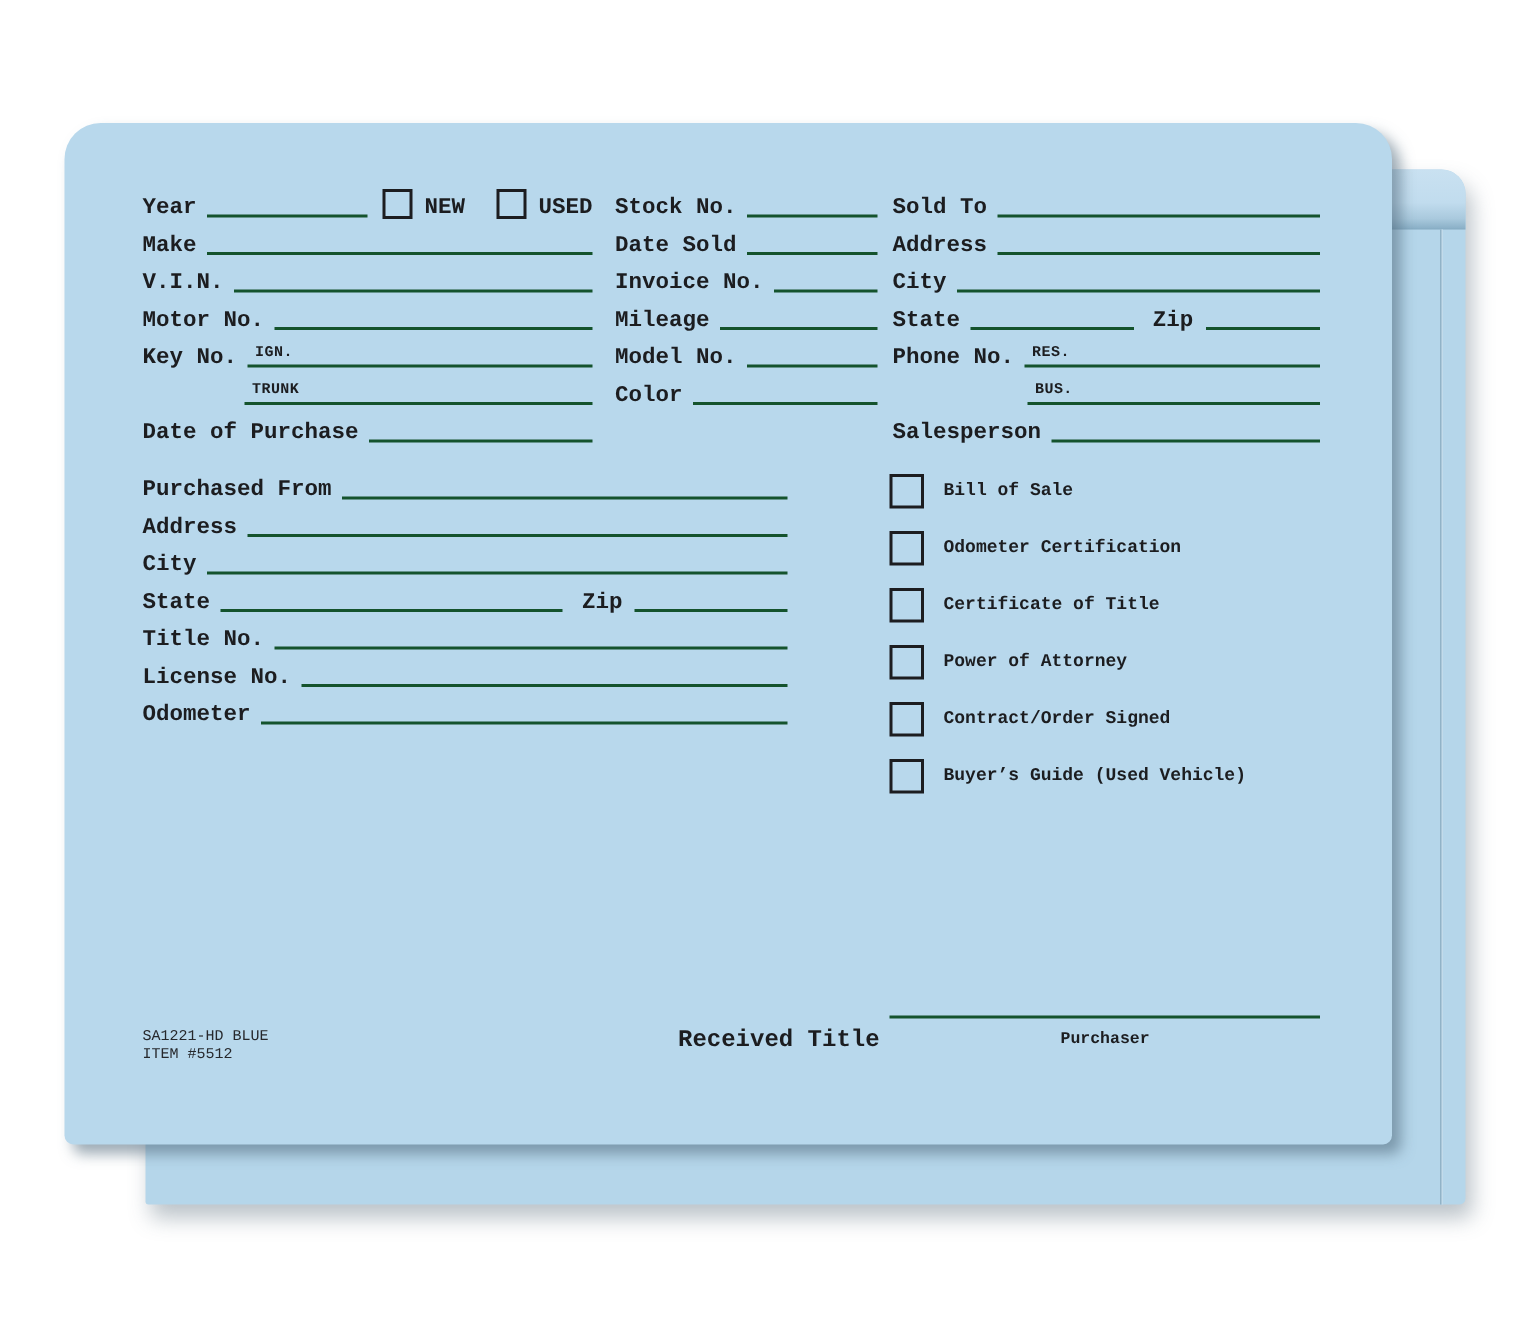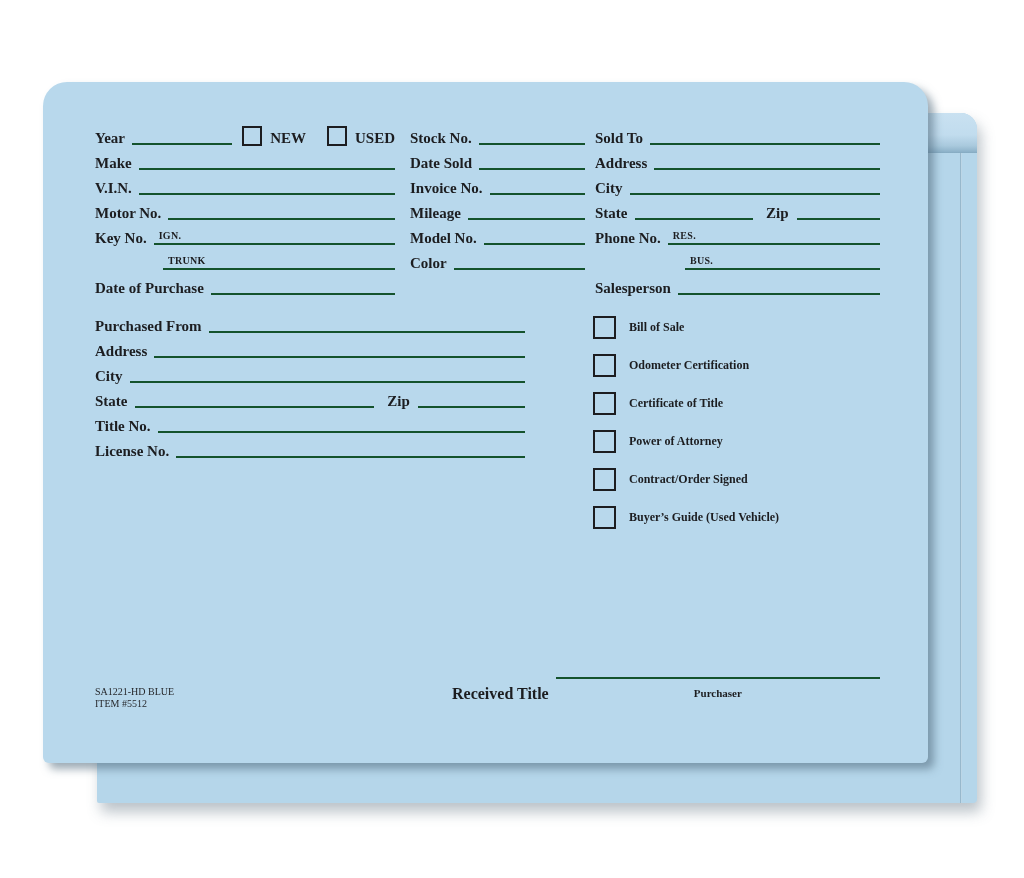--- a/index.html
+++ b/index.html
@@ -1,16 +1,16 @@
 <!DOCTYPE html>
 <html><head>
 <meta charset="utf-8">
 <style>
   html,body{margin:0;padding:0;background:#ffffff;width:1024px;height:878px;overflow:hidden;}
-  .stage{position:relative;width:908px;height:878px;font-family:Liberation Serif, serif;color:#1c1d20;}
+  .stage{position:relative;width:908px;height:878px;font-family:Liberation Mono, monospace;color:#1c1d20;}
 
   
   .env-back{
     position:absolute;left:97px;top:113px;width:880px;height:690px;
     background:#b5d6ea;border-radius:2px 16px 4px 2px;
     box-shadow:4px 9px 14px rgba(104,121,135,0.45);
   }
   .env-back .flap{
     position:absolute;left:0;top:0;right:0;height:40px;
     border-radius:2px 16px 0 0;
@@ -205,20 +205,24 @@
         <span class="line zipline2"></span>
       </div>
       <div class="frow">
         <span class="lbl">Title No.</span>
         <span class="line"></span>
       </div>
       <div class="frow">
         <span class="lbl">License No.</span>
         <span class="line"></span>
       </div>
+      <div class="frow">
+        <span class="lbl">Odometer</span>
+        <span class="line"></span>
+      </div>
     </div>
 
     <div class="checks">
       <div class="chkrow">
         <span class="chkbox"></span>
         <span>Bill of Sale</span>
       </div>
       <div class="chkrow">
         <span class="chkbox"></span>
         <span>Odometer Certification</span>

